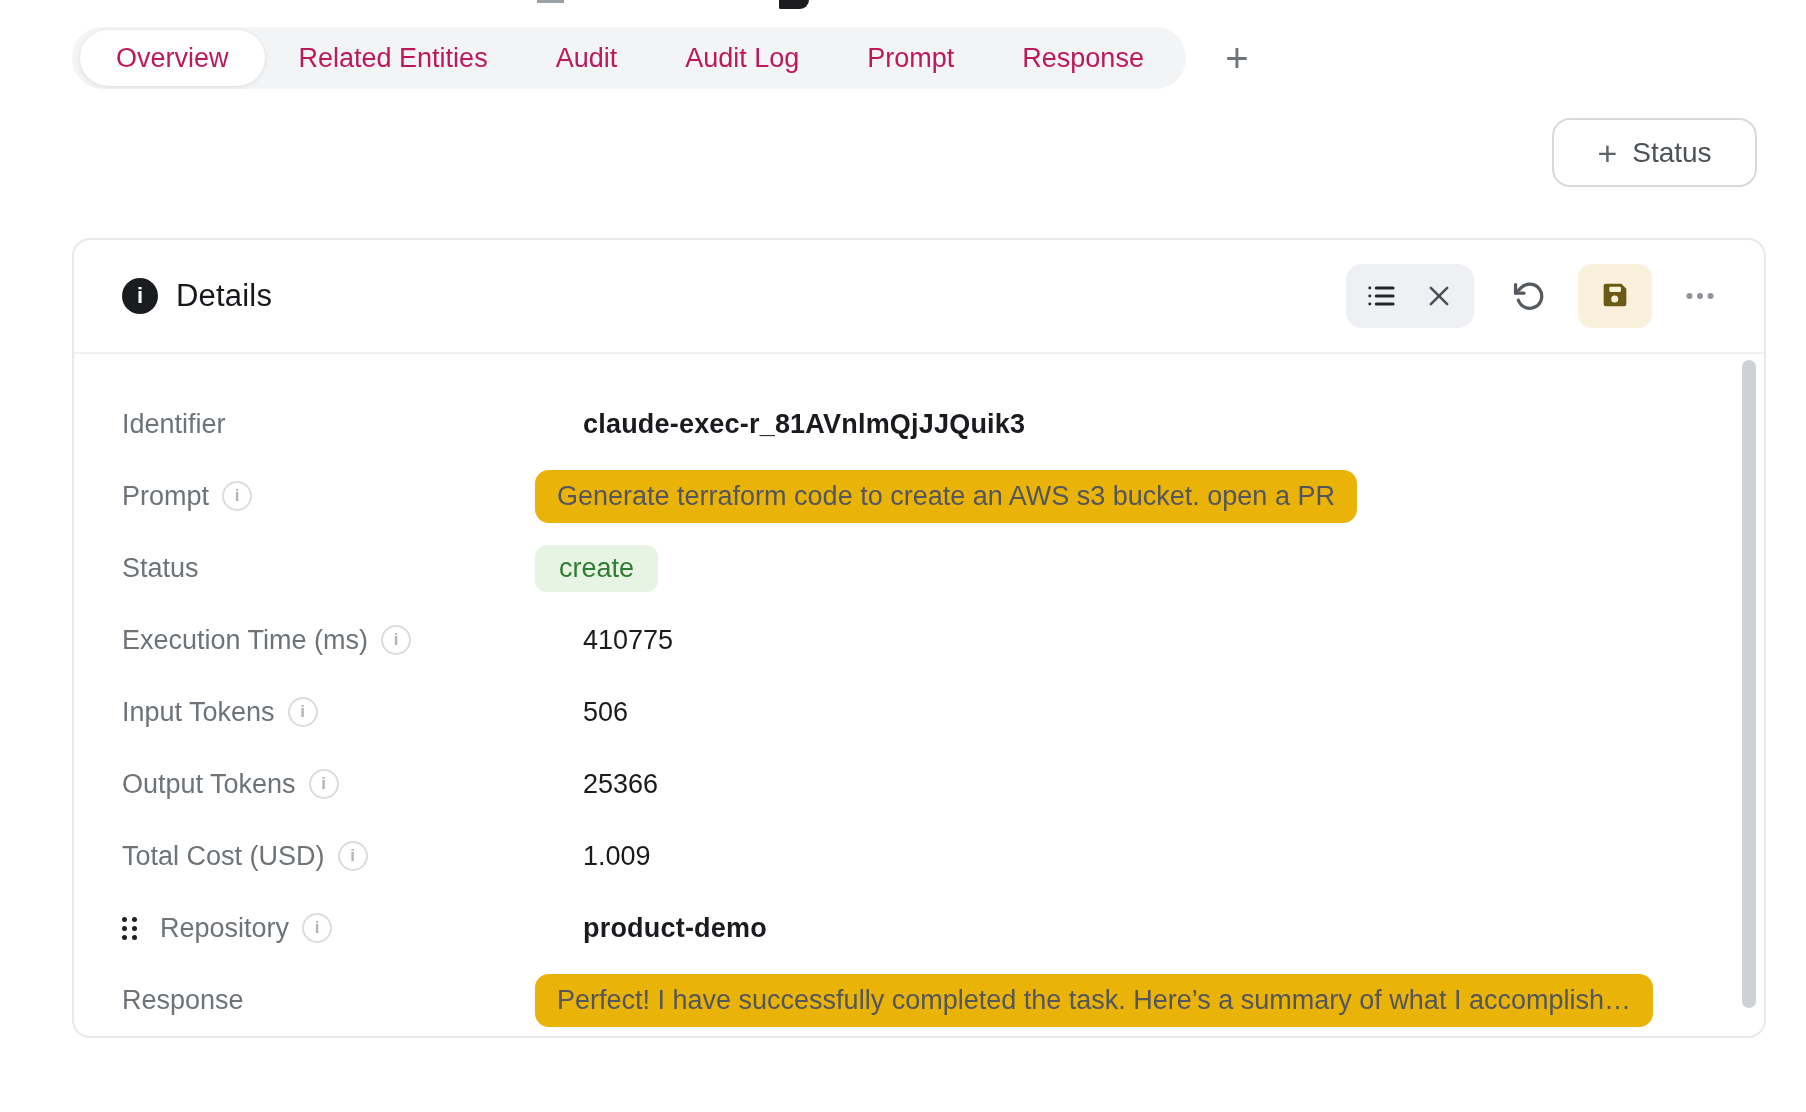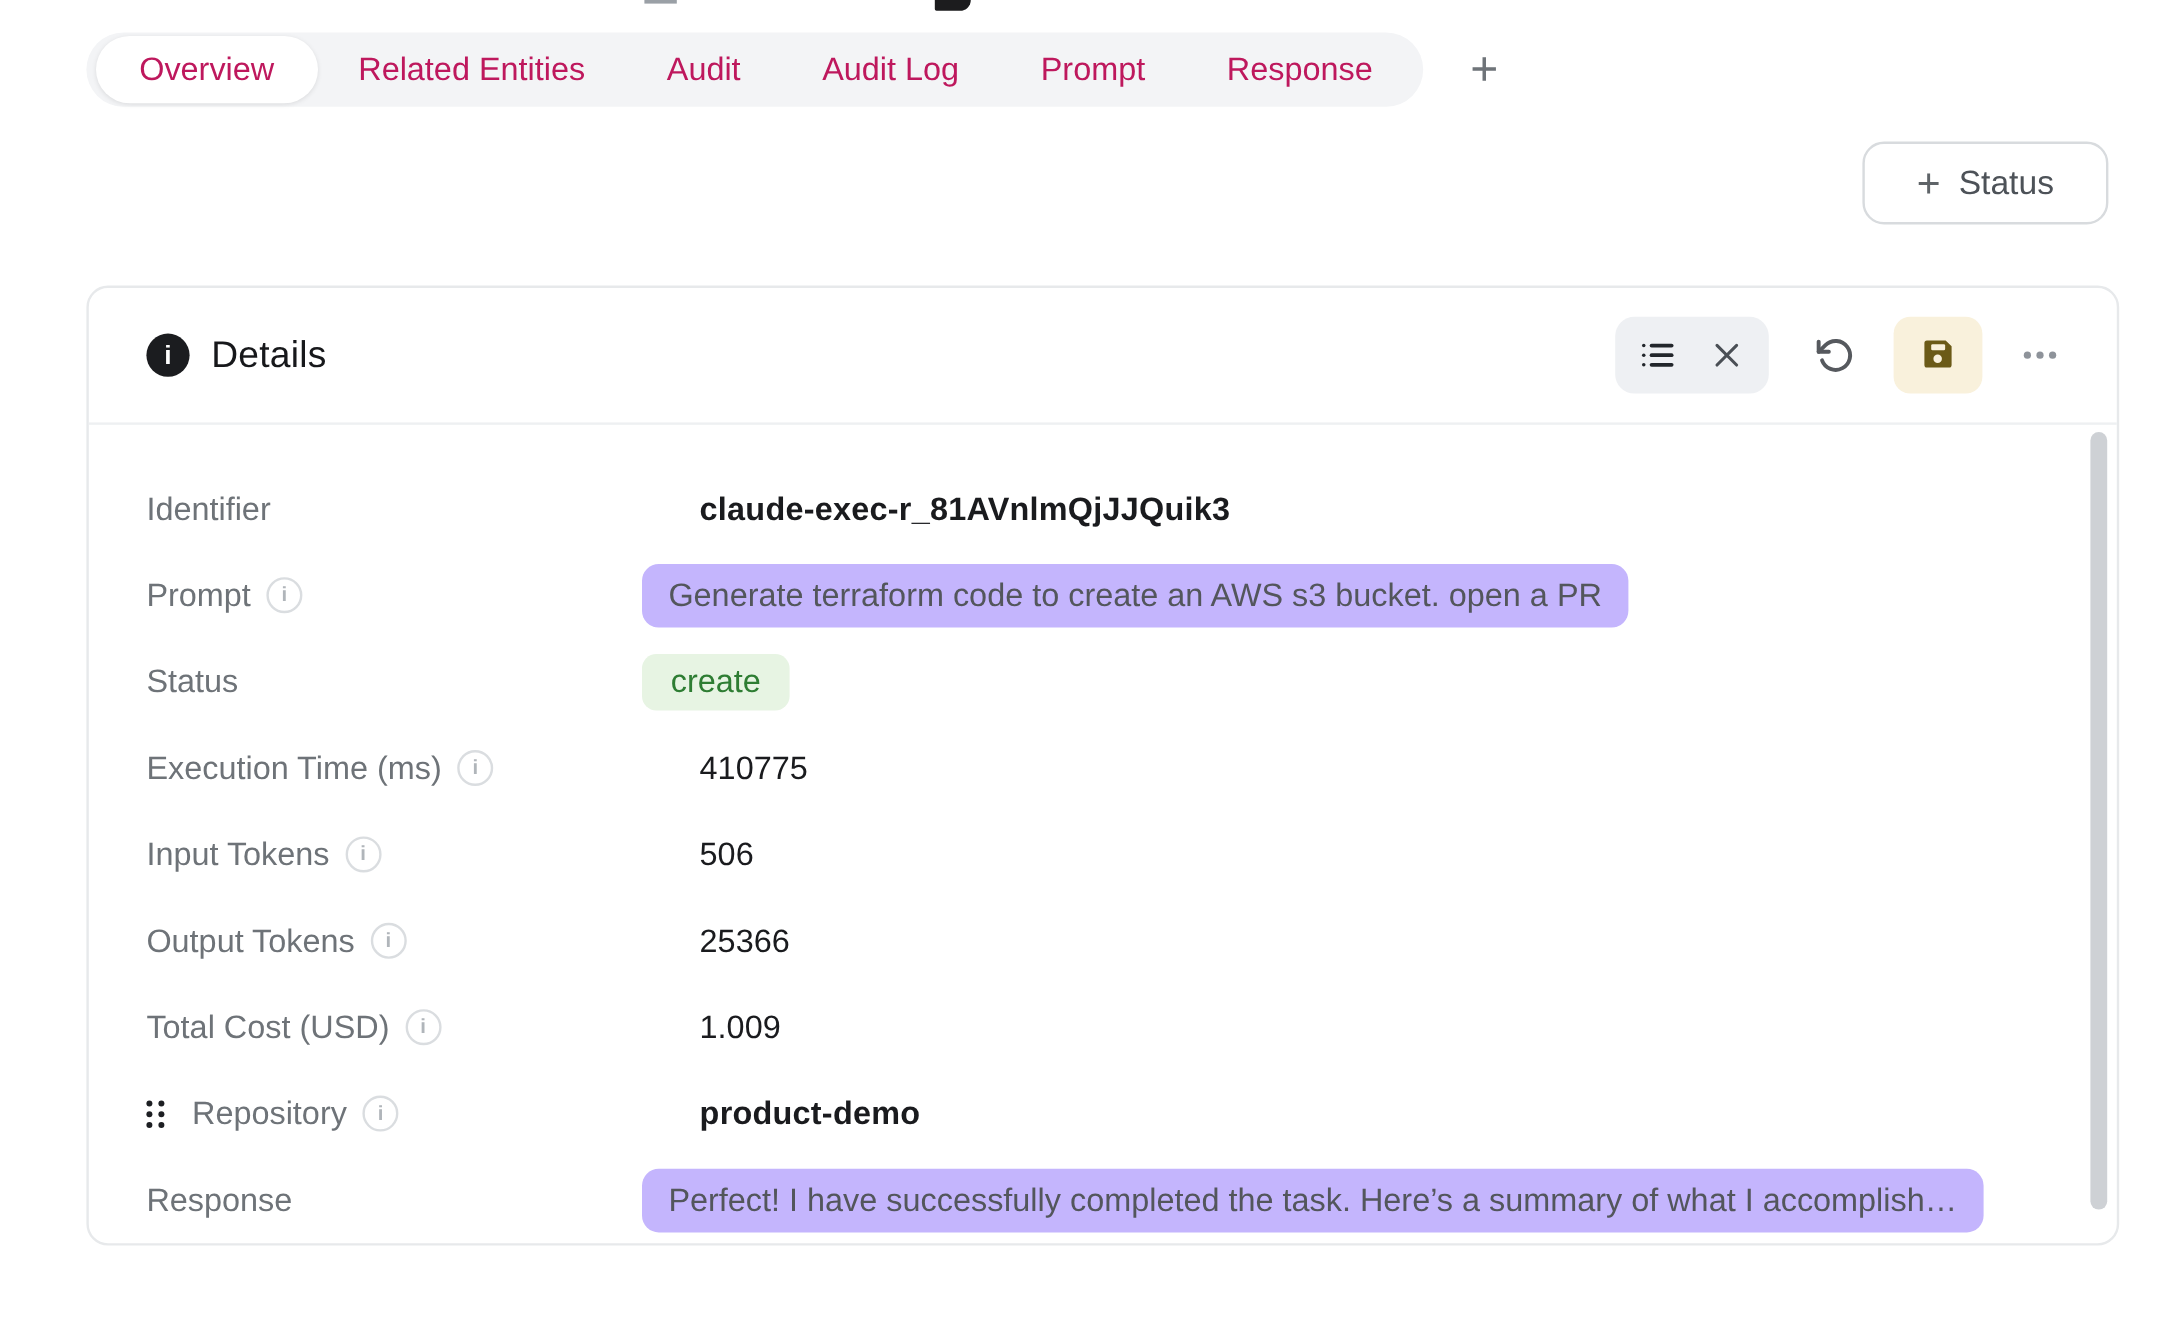--- a/index.html
+++ b/index.html
@@ -97,21 +97,21 @@
   }
   .drag-handle{
     display:grid;grid-template-columns:repeat(2,5px);grid-auto-rows:5px;
     gap:4px 5px;margin-right:10px;cursor:grab;
   }
   .drag-handle i{width:5px;height:5px;border-radius:50%;background:#1d1f23;}
 
   .value-text{font-size:27px;color:#1a1b1e;margin-left:48px;}
   .value-strong{font-weight:700;letter-spacing:.2px;}
   .value-pill{
-    background:#c4b5fd;border-radius:14px;padding:11px 22px;
+    background:#eab308;border-radius:14px;padding:11px 22px;
     font-size:27px;color:#53565c;white-space:nowrap;
   }
   .value-pill.truncate{max-width:1218px;overflow:hidden;}
   .badge{
     display:inline-block;background:var(--success-bg);color:var(--success-text);
     border-radius:12px;padding:8px 24px;font-size:27px;
   }
 
   .scroll-thumb{
     position:absolute;right:8px;top:120px;width:14px;height:648px;

